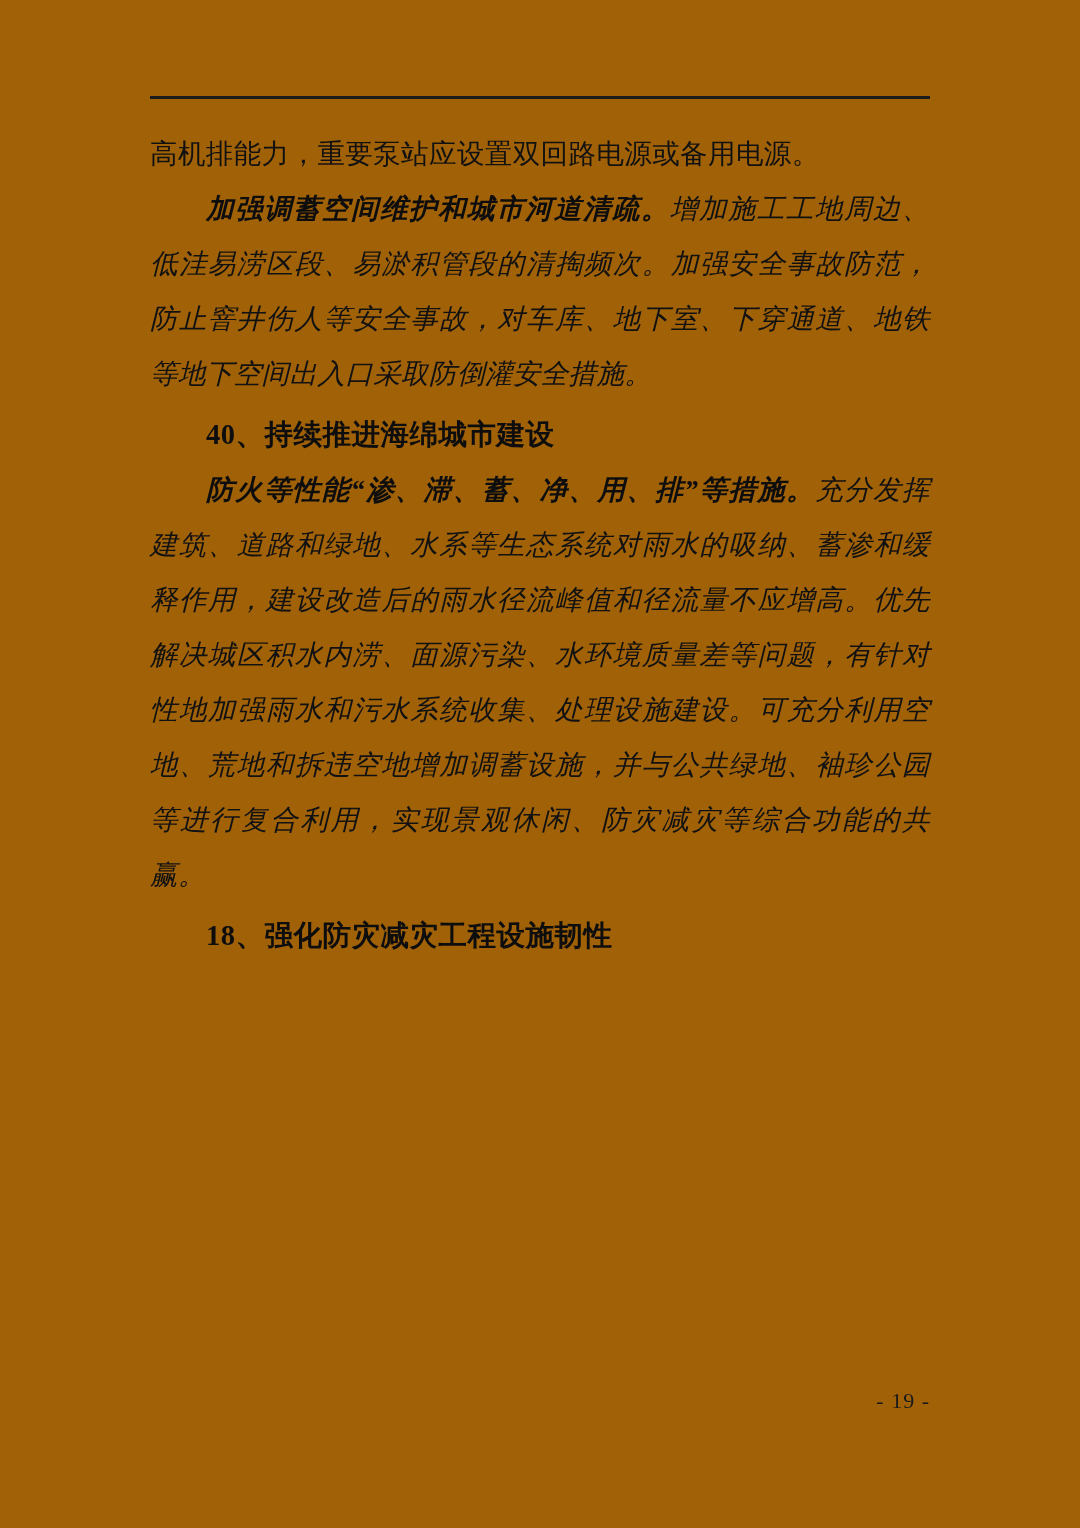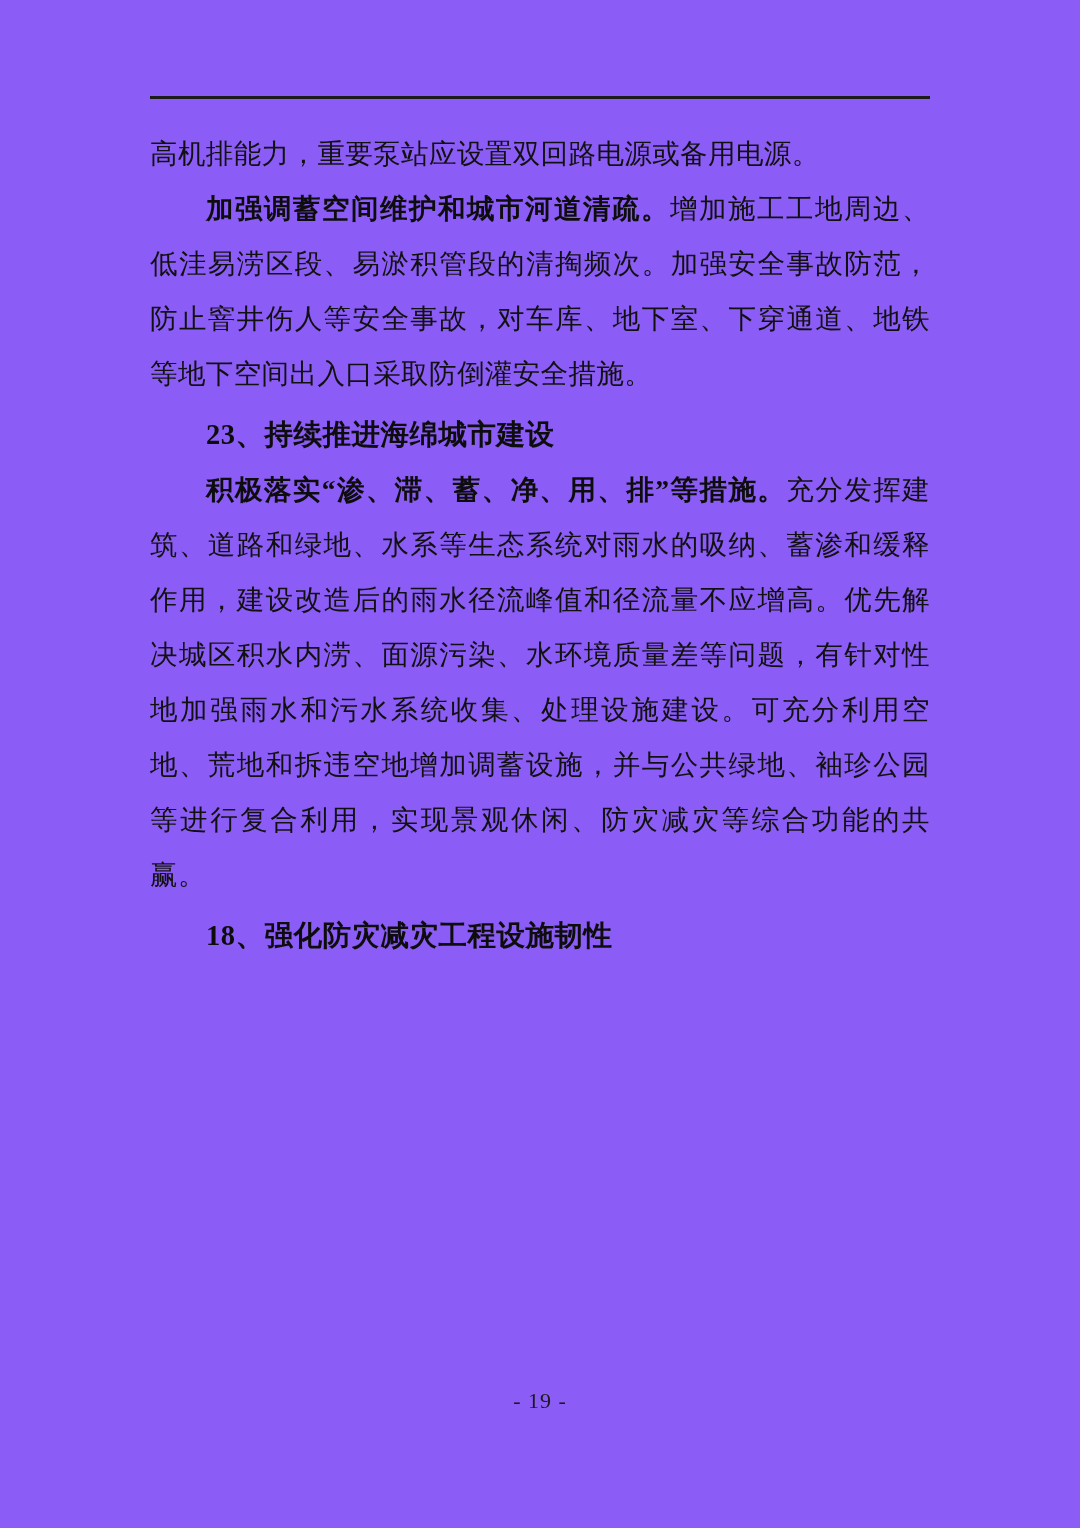--- a/index.html
+++ b/index.html
@@ -7,21 +7,21 @@
     padding: 0;
     background: #ffffff;
   }
   body {
     font-family: "Liberation Serif", "DejaVu Serif", serif;
   }
   .page {
     position: relative;
     width: 1080px;
     height: 1528px;
-    background: #8b5cf6;
+    background: #a16207;
     box-sizing: border-box;
     overflow: hidden;
   }
   .page-inner {
     position: absolute;
     left: 150px;
     top: 0;
     width: 780px;
     height: 1528px;
   }
@@ -43,41 +43,42 @@
     font-size: 27.5px;
     line-height: 55px;
     color: #111111;
     text-align: justify;
     text-justify: inter-ideograph;
     letter-spacing: 0.4px;
     margin: 0;
   }
   .para.indent {
     text-indent: 56px;
+    font-style: italic;
   }
   .heading {
     font-size: 28.5px;
     line-height: 55px;
     font-weight: bold;
     color: #0d0d0d;
     text-indent: 56px;
     margin: 0;
     letter-spacing: 0.5px;
   }
   .lead {
     font-weight: bold;
     color: #0d0d0d;
   }
   .gap-s { height: 6px; }
   .footer {
     position: absolute;
     left: 0;
     top: 1388px;
     width: 780px;
-    text-align: center;
+    text-align: right;
     font-size: 22px;
     color: #1a1a1a;
     letter-spacing: 1px;
   }
 </style>
 </head>
 <body>
 
 <div class="page">
   <div class="page-inner">
@@ -89,24 +90,24 @@
       <p class="para">
         <span>高机排能力，重要泵站应设置双回路电源或备用电源。</span>
       </p>
 
       <p class="para indent">
         <span class="lead">加强调蓄空间维护和城市河道清疏。</span><span>增加施工工地周边、低洼易涝区段、易淤积管段的清掏频次。加强安全事故防范，防止窨井伤人等安全事故，对车库、地下室、下穿通道、地铁等地下空间出入口采取防倒灌安全措施。</span>
       </p>
 
       <div class="gap-s"></div>
 
-      <h2 class="heading">23、持续推进海绵城市建设</h2>
+      <h2 class="heading">40、持续推进海绵城市建设</h2>
 
       <p class="para indent">
-        <span class="lead">积极落实“渗、滞、蓄、净、用、排”等措施。</span><span>充分发挥建筑、道路和绿地、水系等生态系统对雨水的吸纳、蓄渗和缓释作用，建设改造后的雨水径流峰值和径流量不应增高。优先解决城区积水内涝、面源污染、水环境质量差等问题，有针对性地加强雨水和污水系统收集、处理设施建设。可充分利用空地、荒地和拆违空地增加调蓄设施，并与公共绿地、袖珍公园等进行复合利用，实现景观休闲、防灾减灾等综合功能的共赢。</span>
+        <span class="lead">防火等性能“渗、滞、蓄、净、用、排”等措施。</span><span>充分发挥建筑、道路和绿地、水系等生态系统对雨水的吸纳、蓄渗和缓释作用，建设改造后的雨水径流峰值和径流量不应增高。优先解决城区积水内涝、面源污染、水环境质量差等问题，有针对性地加强雨水和污水系统收集、处理设施建设。可充分利用空地、荒地和拆违空地增加调蓄设施，并与公共绿地、袖珍公园等进行复合利用，实现景观休闲、防灾减灾等综合功能的共赢。</span>
       </p>
 
 
       <div class="gap-s"></div>
 
       <h2 class="heading">18、强化防灾减灾工程设施韧性</h2>
 
 
     </div>
 

